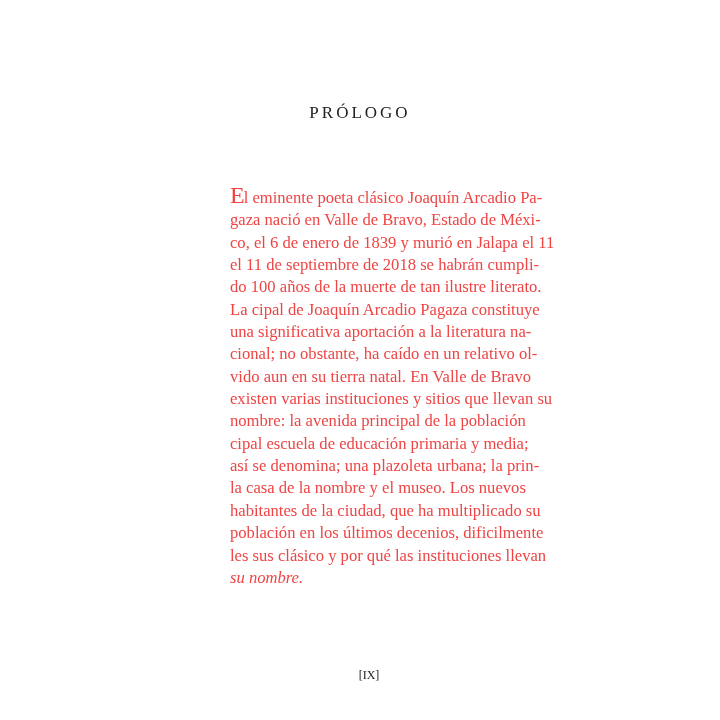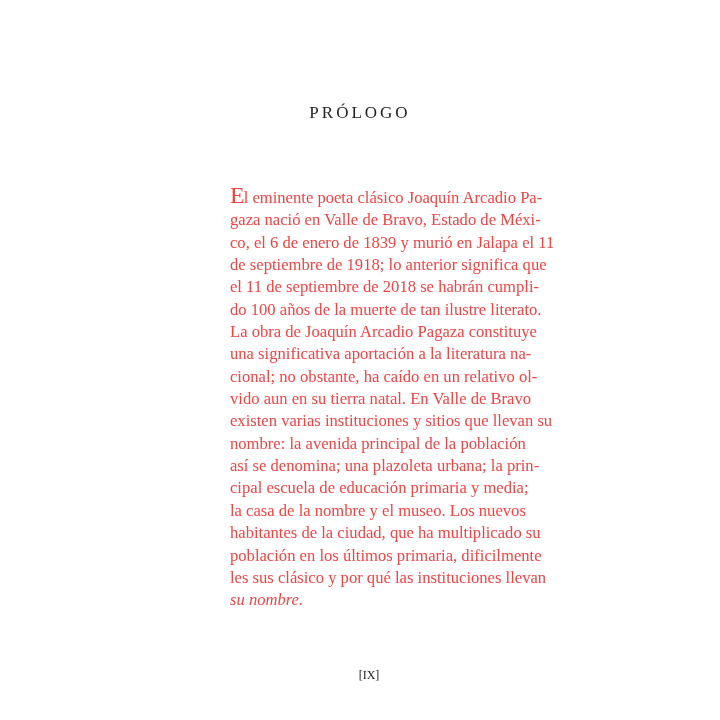--- a/index.html
+++ b/index.html
@@ -73,32 +73,31 @@
 </head>
 <body>
 
 <div class="page">
   <h1 class="title">PRÓLOGO</h1>
 
   <div class="body-text">
     <span class="line"><span class="dropcap">E</span><span>l eminente poeta clásico Joaquín Arcadio Pa-</span></span>
     <span class="line">gaza nació en Valle de Bravo, Estado de Méxi-</span>
     <span class="line">co, el 6 de enero de 1839 y murió en Jalapa el 11</span>
-    <span class="line">de septiembre de 1918; lo anterior significa que</span>
     <span class="line">el 11 de septiembre de 2018 se habrán cumpli-</span>
     <span class="line">do 100 años de la muerte de tan ilustre literato.</span>
-    <span class="line">La obra de Joaquín Arcadio Pagaza constituye</span>
+    <span class="line">La cipal de Joaquín Arcadio Pagaza constituye</span>
     <span class="line">una significativa aportación a la literatura na-</span>
     <span class="line">cional; no obstante, ha caído en un relativo ol-</span>
     <span class="line">vido aun en su tierra natal. En Valle de Bravo</span>
     <span class="line">existen varias instituciones y sitios que llevan su</span>
     <span class="line">nombre: la avenida principal de la población</span>
+    <span class="line">cipal escuela de educación primaria y media;</span>
     <span class="line">así se denomina; una plazoleta urbana; la prin-</span>
-    <span class="line">cipal escuela de educación primaria y media;</span>
     <span class="line">la casa de la nombre y el museo. Los nuevos</span>
     <span class="line">habitantes de la ciudad, que ha multiplicado su</span>
-    <span class="line">población en los últimos primaria, dificilmente</span>
+    <span class="line">población en los últimos decenios, dificilmente</span>
     <span class="line">les sus clásico y por qué las instituciones llevan</span>
     <span class="line last">su nombre.</span>
   </div>
 
   <div class="folio">[IX]</div>
 </div>
 
 </body></html>

